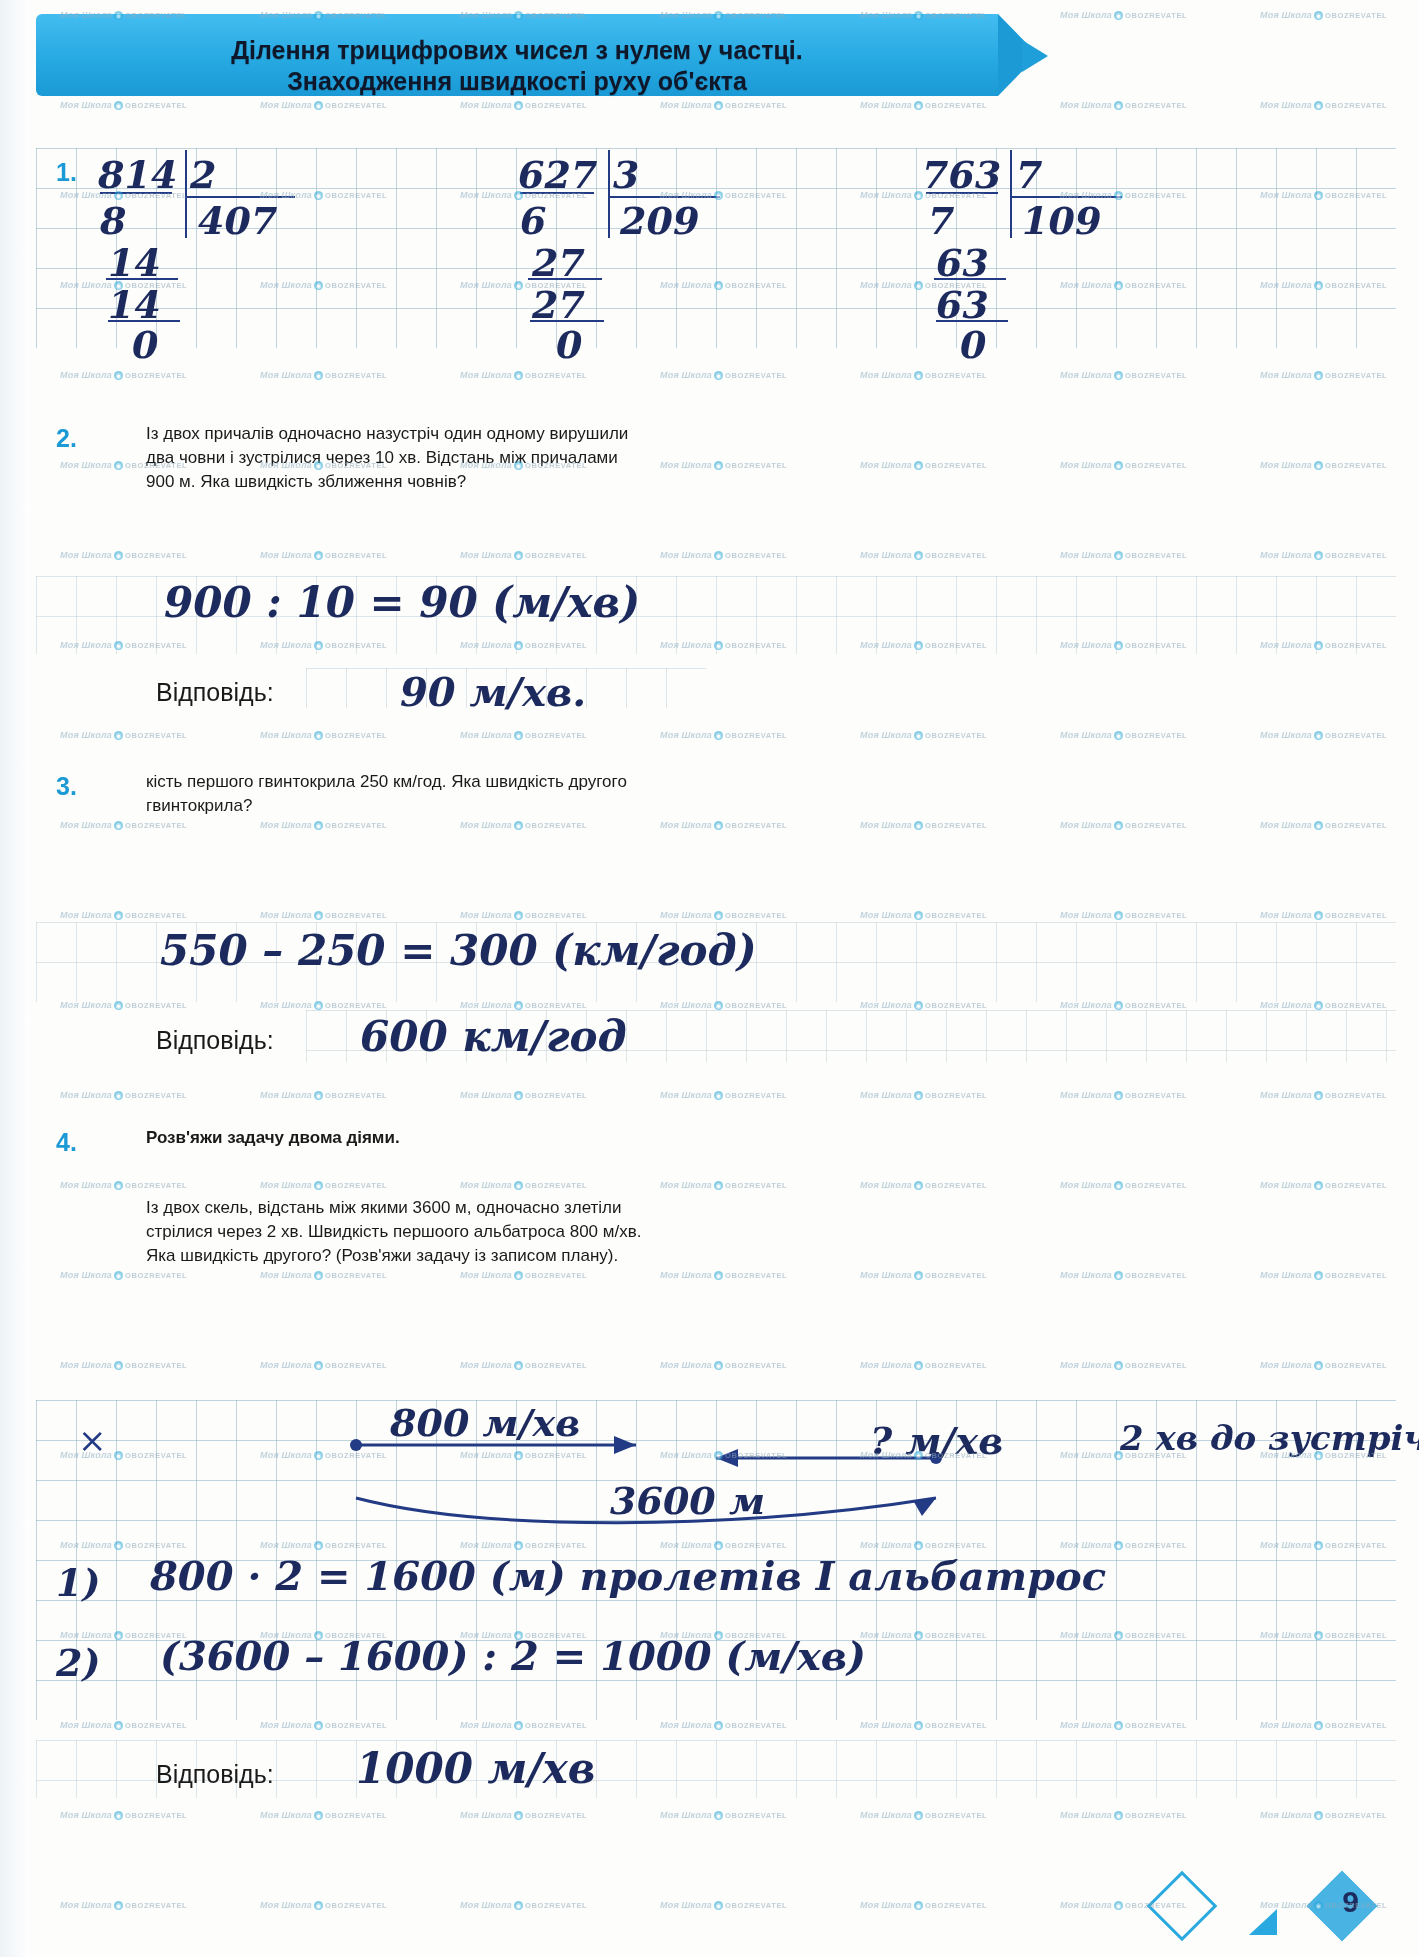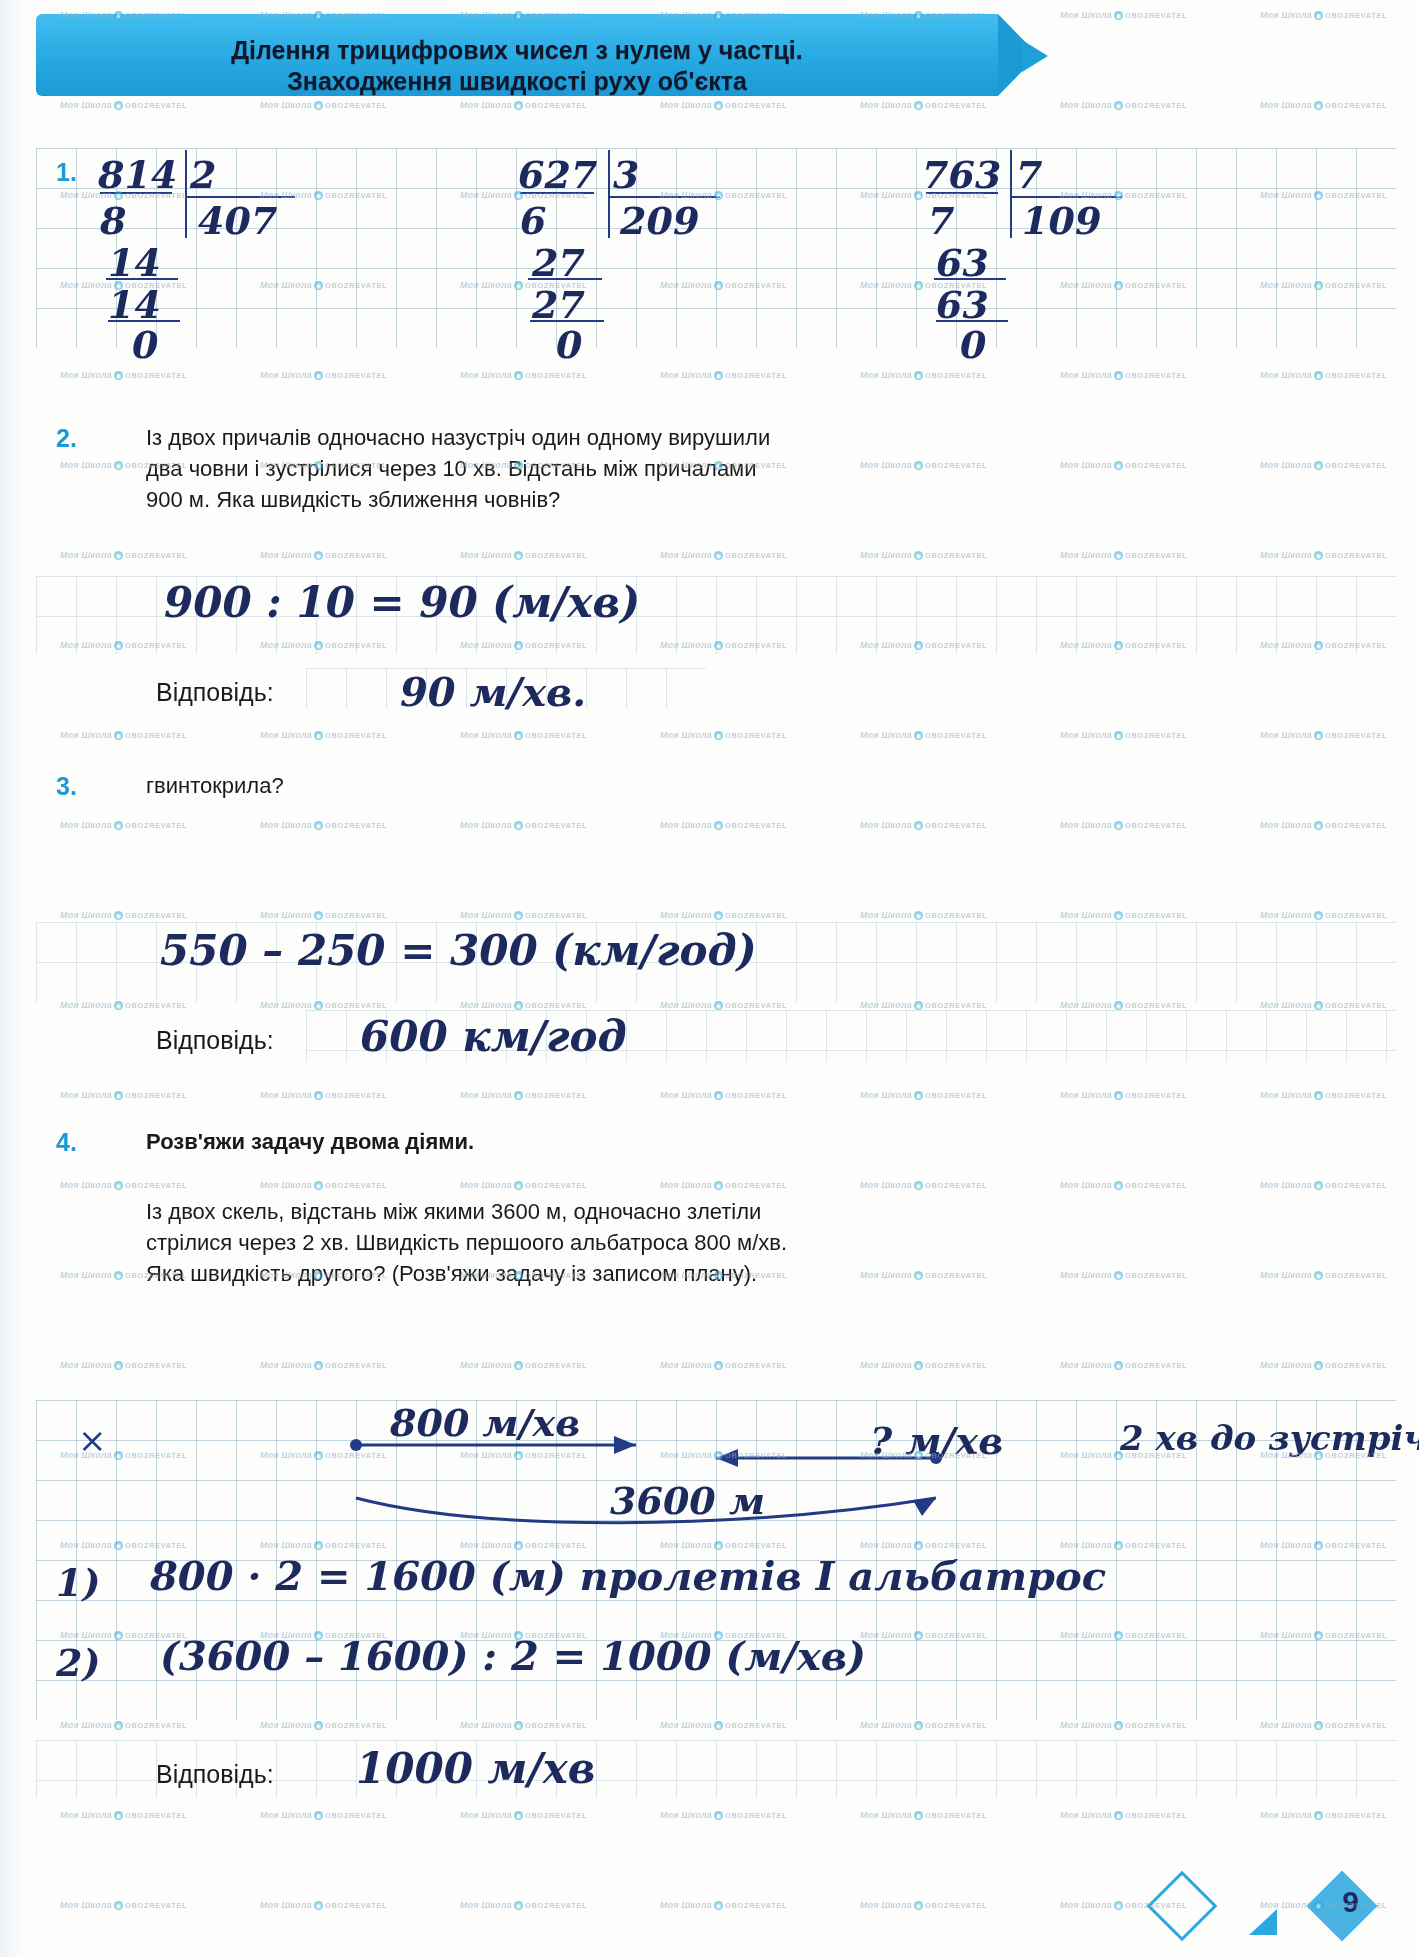--- a/index.html
+++ b/index.html
@@ -76,21 +76,21 @@
   .grid.soft { opacity:.55; }
 
   
   .num {
     position:absolute;
     color:#1b9ad6; font-weight:700; font-size:25px;
     z-index:15;
   }
   .ptext {
     position:absolute;
-    font-size:22px; line-height:1.42; color:#1a1a1a;
+    font-size:17px; line-height:1.42; color:#1a1a1a;
     z-index:15;
   }
   .answer-label {
     position:absolute; font-size:25px; color:#1a1a1a; z-index:15;margin-left:10px;
   }
 
   
   .hw {
     position:absolute;
     font-family:"DejaVu Serif", serif;
@@ -194,20 +194,21 @@
 
   <div class="grid soft" style="left:36px; top:576px; width:1360px; height:78px;"></div>
   <div class="hw" style="left:164px; top:578px; font-size:42px;">900 : 10 = 90 (м/хв)</div>
 
   <div class="answer-label" style="left:146px; top:678px;">Відповідь:</div>
   <div class="grid soft" style="left:306px; top:668px; width:400px; height:40px;"></div>
   <div class="hw" style="left:400px; top:668px; font-size:40px;">90 м/хв.</div>
 
   <div class="num" style="left:56px; top:772px;">3.</div>
   <div class="ptext" style="left:146px; top:770px; width:1180px;">
+    <div>кість першого гвинтокрила 250 км/год. Яка швидкість другого</div>
     <div>гвинтокрила?</div>
   </div>
 
   <div class="grid soft" style="left:36px; top:922px; width:1360px; height:80px;"></div>
   <div class="hw" style="left:160px; top:926px; font-size:42px;">550 – 250 = 300 (км/год)</div>
 
   <div class="answer-label" style="left:146px; top:1026px;">Відповідь:</div>
   <div class="grid soft" style="left:306px; top:1010px; width:1090px; height:52px;"></div>
   <div class="hw" style="left:360px; top:1012px; font-size:42px;">600 км/год</div>
 

